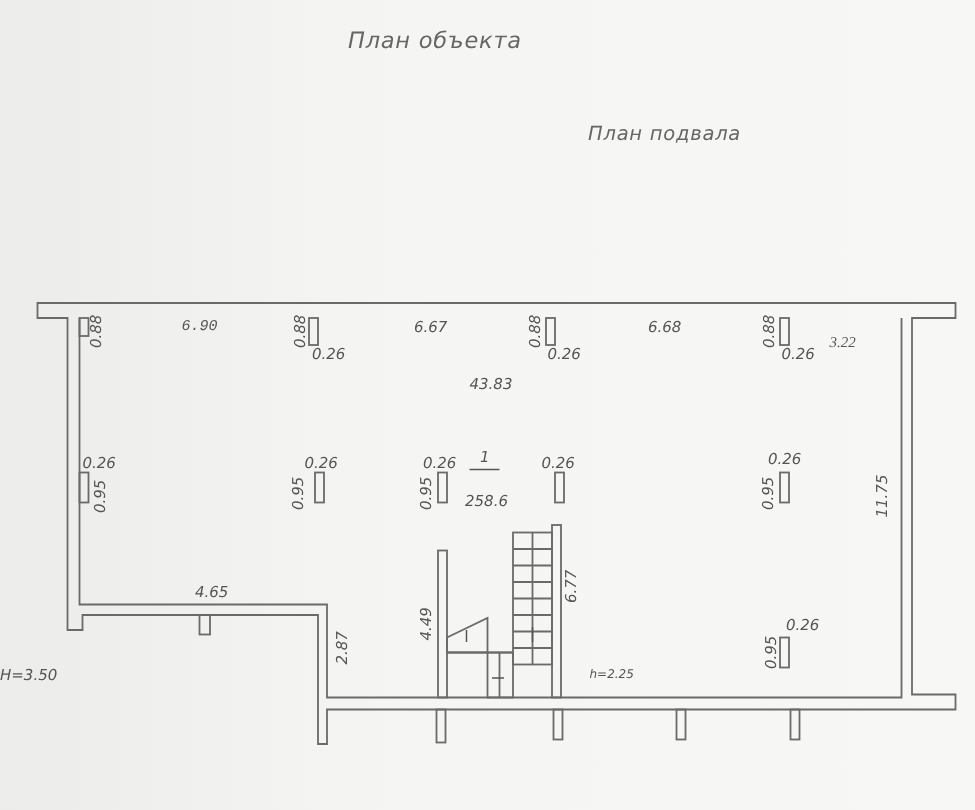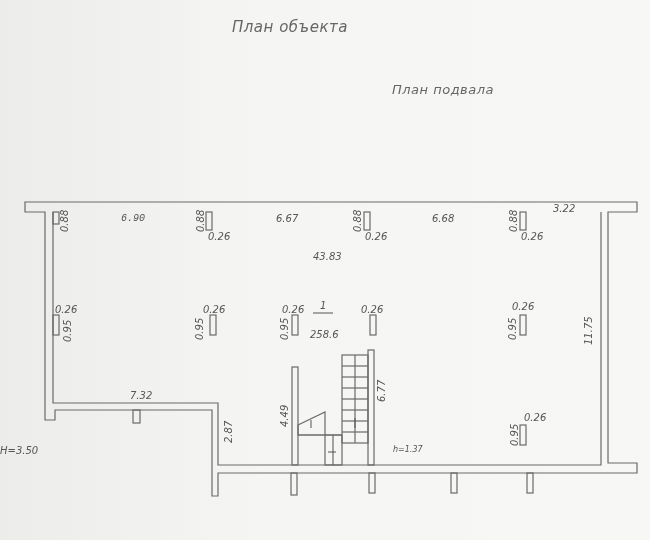--- a/index.html
+++ b/index.html
@@ -68,21 +68,21 @@
     <line x1="313" y1="313" x2="333" y2="313"></line>
   </g>
 </svg>
 
 <div class="lbl title" style="left:232px;top:20px;">План объекта</div>
 <div class="lbl title" style="left:392px;top:83px;font-size:13px;">План подвала</div>
 
 <div class="lbl" style="left:121px;top:214px;font-family:Liberation Mono, monospace;">6.90</div>
 <div class="lbl" style="left:276px;top:214px;">6.67</div>
 <div class="lbl" style="left:432px;top:214px;">6.68</div>
-<div class="lbl" style="left:553px;top:204px;">3.22</div>
+<div class="lbl" style="left:553px;top:224px;font-family:Liberation Serif, serif;">3.22</div>
 
 <div class="lbl rot" style="left:60px;top:232px;">0.88</div>
 <div class="lbl rot" style="left:196px;top:232px;">0.88</div>
 <div class="lbl rot" style="left:353px;top:232px;">0.88</div>
 <div class="lbl rot" style="left:509px;top:232px;">0.88</div>
 
 <div class="lbl" style="left:208px;top:232px;">0.26</div>
 <div class="lbl" style="left:365px;top:232px;">0.26</div>
 <div class="lbl" style="left:521px;top:232px;">0.26</div>
 
@@ -98,20 +98,20 @@
 <div class="lbl" style="left:282px;top:305px;">0.26</div>
 <div class="lbl rot" style="left:280px;top:340px;">0.95</div>
 <div class="lbl" style="left:361px;top:305px;">0.26</div>
 <div class="lbl" style="left:512px;top:302px;">0.26</div>
 <div class="lbl rot" style="left:508px;top:340px;">0.95</div>
 <div class="lbl" style="left:524px;top:413px;">0.26</div>
 <div class="lbl rot" style="left:510px;top:446px;">0.95</div>
 
 <div class="lbl rot" style="left:584px;top:345px;">11.75</div>
 
-<div class="lbl" style="left:130px;top:391px;">7.32</div>
+<div class="lbl" style="left:130px;top:391px;">4.65</div>
 <div class="lbl rot" style="left:224px;top:443px;">2.87</div>
 <div class="lbl" style="left:0px;top:446px;">H=3.50</div>
 
 <div class="lbl rot" style="left:280px;top:427px;">4.49</div>
 <div class="lbl rot" style="left:377px;top:402px;">6.77</div>
 
-<div class="lbl" style="left:393px;top:446px;font-size:8px;">h=1.37</div>
+<div class="lbl" style="left:393px;top:446px;font-size:8px;">h=2.25</div>
 
 </body></html>

